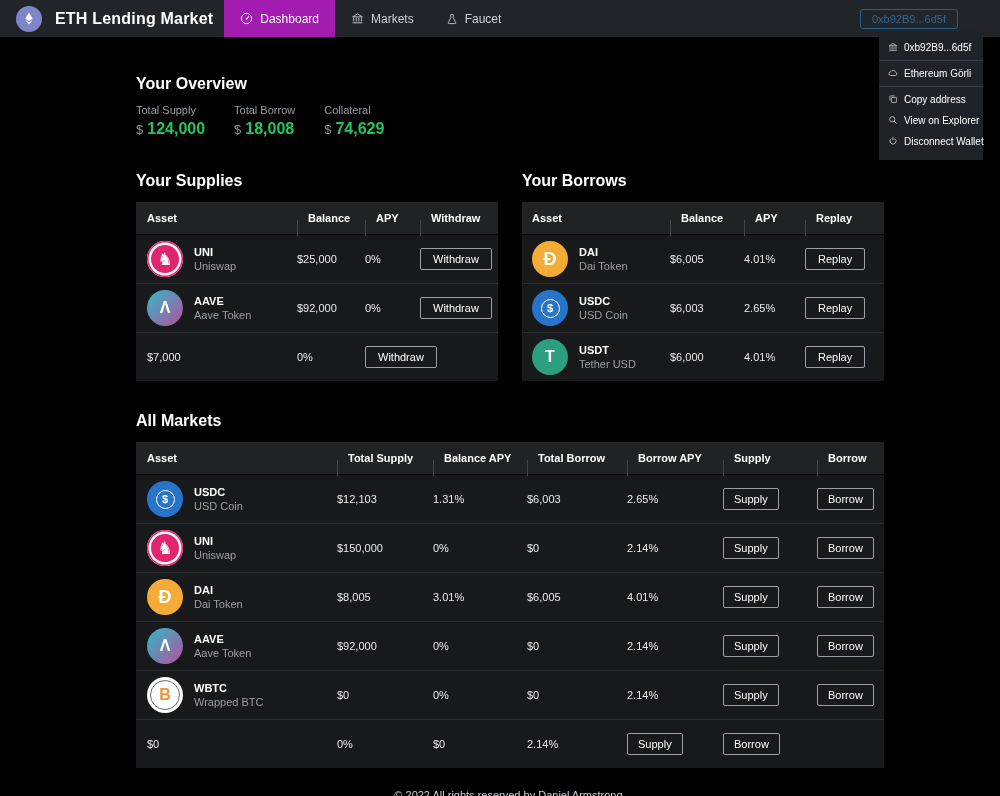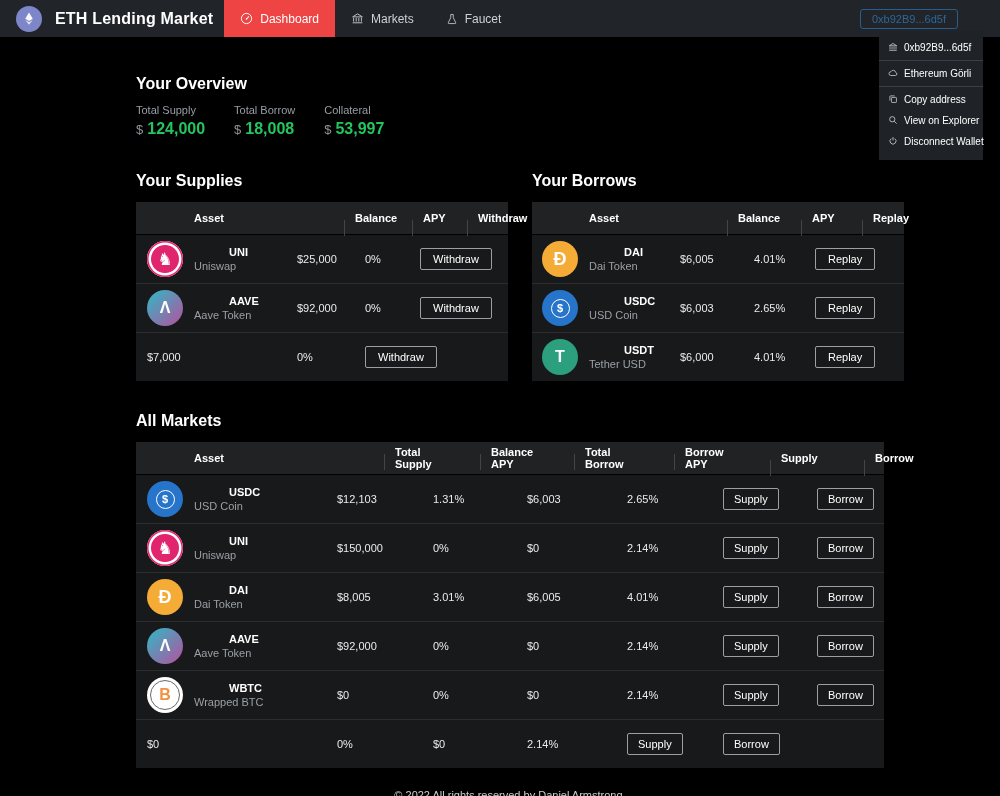--- a/index.html
+++ b/index.html
@@ -4,21 +4,21 @@
 <style>
   * { margin:0; padding:0; box-sizing:border-box; }
   html,body { width:1000px; height:796px; background:#000; overflow:hidden;
               font-family:"Liberation Sans", sans-serif; }
   
   .navbar { position:relative; height:37px; background:#212529; display:flex; align-items:center; padding-left:16px; }
   .brand-logo { width:26px; height:26px; border-radius:50%; background:#7d86c9; display:flex; align-items:center; justify-content:center; flex:0 0 auto; }
   .brand-title { color:#fff; font-size:16px; font-weight:bold; margin-left:13px; letter-spacing:.2px; }
   .nav-tabs { display:flex; height:37px; margin-left:11px; }
   .tab { height:37px; display:flex; align-items:center; gap:7px; padding:0 16px; font-size:12px; color:#ced2d6; cursor:pointer; }
-  .tab.active { background:#ef4444; color:#fff; }
+  .tab.active { background:#a21caf; color:#fff; }
   .tab svg { display:block; }
   .wallet-btn { margin-left:auto; margin-right:42px; background:transparent; border:1px solid #2a5d8c; color:#2f6697;
                 font-size:11px; padding:3px 11px; border-radius:3px; font-family:inherit; cursor:pointer; }
   
   .menu { position:absolute; top:31px; right:17px; width:104px; background:#1f2327; padding:6px 0 8px 0; z-index:50; }
   .menu-item { display:flex; align-items:center; gap:6px; height:21px; padding:0 9px; color:#fff; font-size:10px; white-space:nowrap; cursor:pointer; }
   .menu-item svg { flex:0 0 auto; color:#c4c9ce; }
   .menu-div { border-top:1px solid #3a4047; margin:2px 0; }
   
   .main { width:768px; margin:0 auto;padding-left:20px; }
@@ -30,31 +30,31 @@
   .stat-value { margin-top:4px; display:flex; align-items:baseline; gap:4px; }
   .stat-cur { color:#8d9399; font-size:13px; }
   .stat-num { color:#22c55e; font-size:16px; font-weight:bold; }
   
   .two-col { display:flex; gap:24px; margin-top:34px; }
   .col { width:372px; }
   .col .h-title, .markets-title { margin-bottom:12px; }
   .markets-title { margin-top:31px; }
   .thead, .trow { display:grid; align-items:center; }
   .thead { background:#202224; height:32px; font-size:11px; font-weight:bold; color:#fff; }
-  .th { position:relative; padding-left:11px;margin-left:47px; }
+  .th { position:relative; padding-left:11px; }
   .th:first-child { padding-left:0; }
   .th:not(:first-child)::before { content:""; position:absolute; left:0; top:8px; height:16px; width:1px; background:#41464b; }
   .trow { background:#17191a; height:49px; border-top:1px solid #2b2d2f; font-size:11px; color:#e9ebed; }
   .trow.first { border-top:1px solid #000; }
   .g-sup { grid-template-columns:150px 68px 55px 1fr; padding-left:11px; }
   .g-bor { grid-template-columns:138px 74px 61px 1fr; padding-left:10px; }
   .g-mkt { grid-template-columns:190px 96px 94px 100px 96px 94px 1fr; padding-left:11px; }
   .asset { display:flex; align-items:center; gap:11px; }
   .asset-labels { display:flex; flex-direction:column; gap:2px; }
-  .sym { color:#fff; font-weight:bold; font-size:11px;margin-left:35px; }
+  .sym { color:#fff; font-weight:bold; font-size:11px; }
   .nm { color:#9aa0a6; font-size:11px; }
   .btn { background:transparent; border:1px solid #9aa0a6; border-radius:2px; color:#fff; font-size:11px;
          padding:4px 12px; font-family:inherit; cursor:pointer; justify-self:start; }
   .btn.small { padding:4px 10px; }
   
   .tok { position:relative; width:36px; height:36px; border-radius:50%; display:flex; align-items:center; justify-content:center; flex:0 0 auto; }
   .tok-uni  { background:#e0246e; box-shadow:inset 0 0 0 1.5px #e0246e, inset 0 0 0 4px #fff; color:#fff; font-size:17px; }
   .tok-aave { background:linear-gradient(135deg,#2ebac6,#b6509e); color:#fff; font-size:16px; font-weight:bold; }
   .tok-link { background:#fff; }
   .hex-outer { width:17px; height:19px; background:#2a5ada; clip-path:polygon(50% 0,100% 25%,100% 75%,50% 100%,0 75%,0 25%);
@@ -184,21 +184,21 @@
       <div class="stat-label">Total Borrow</div>
       <div class="stat-value">
           <span class="stat-cur">$</span>
           <span class="stat-num">18,008</span>
         </div>
     </div>
     <div class="stat">
       <div class="stat-label">Collateral</div>
       <div class="stat-value">
           <span class="stat-cur">$</span>
-          <span class="stat-num">53,997</span>
+          <span class="stat-num">74,629</span>
         </div>
     </div>
   </div>
 
   <div class="two-col">
     <div class="col">
       <div class="h-title">Your Supplies</div>
       <div class="thead g-sup">
         <div class="th">Asset</div>
         <div class="th">Balance</div>

